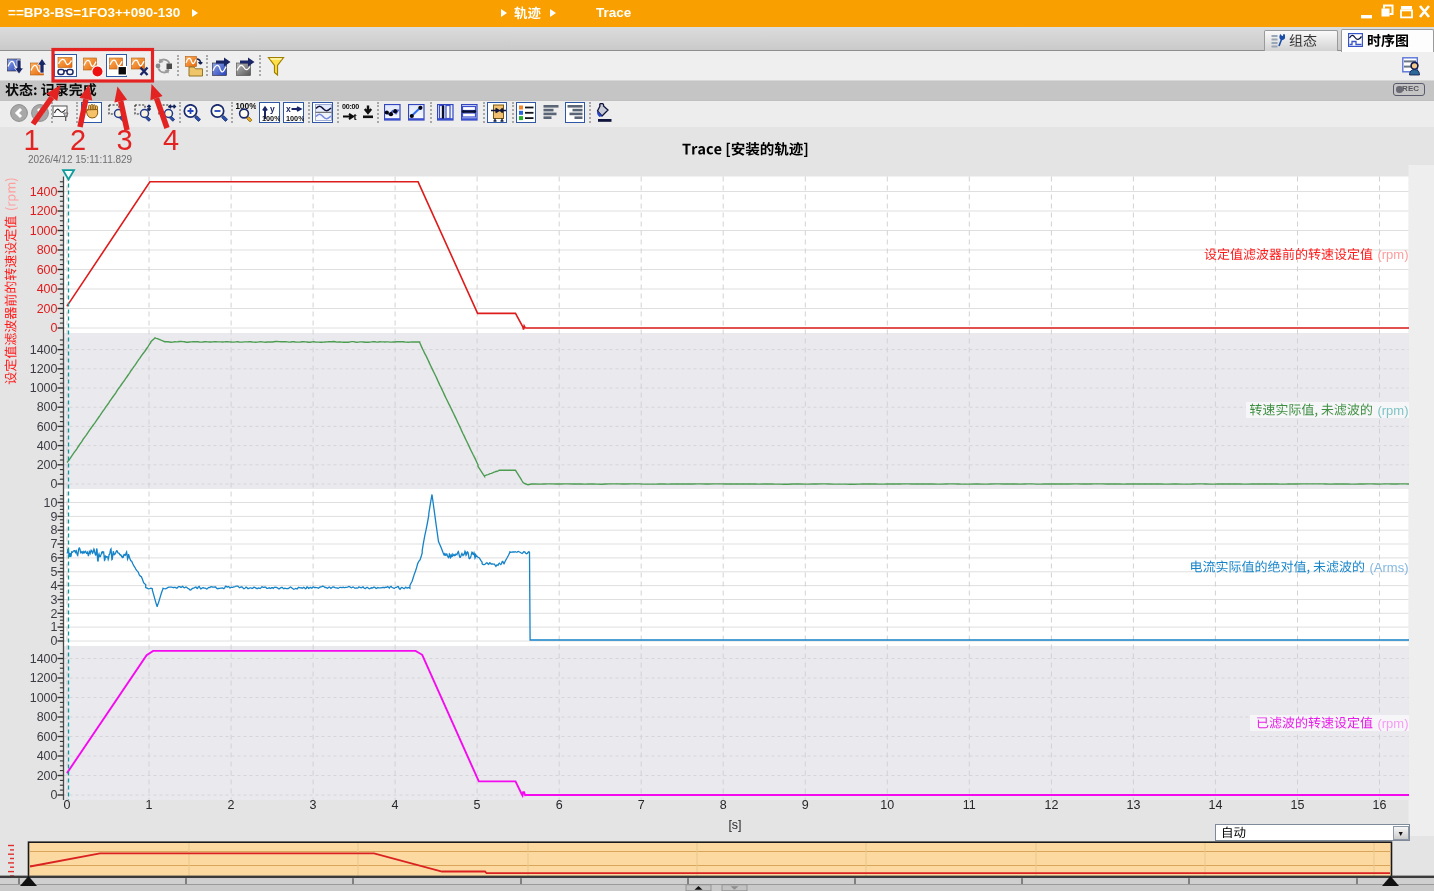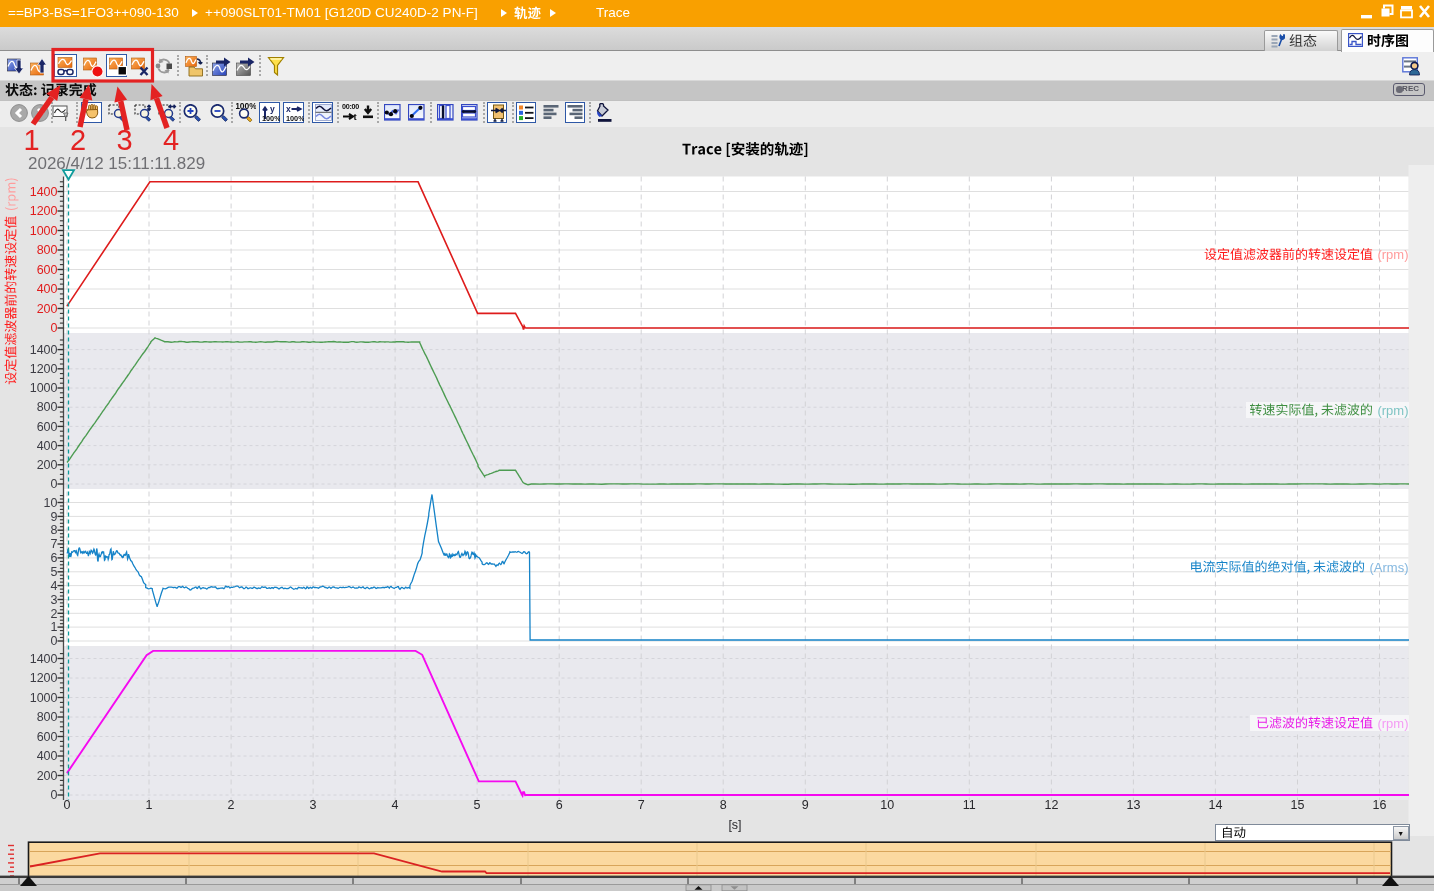--- a/index.html
+++ b/index.html
@@ -1,39 +1,38 @@
 <!DOCTYPE html>
 <html><head><meta charset="utf-8"><style>
 *{margin:0;padding:0;box-sizing:border-box}
 html,body{width:1434px;height:891px;overflow:hidden;font-family:"Liberation Sans",sans-serif}
 #root{position:relative;width:1434px;height:891px;background:#efefef}
 .abs{position:absolute}
 #titlebar{left:0;top:0;width:1434px;height:27px;background:#f9a000}
-.tseg{position:absolute;top:0;height:27px;line-height:26px;font-weight:normal;font-size:13.5px;color:#fff;white-space:nowrap}
+.tseg{position:absolute;top:0;height:27px;line-height:26px;font-weight:bold;font-size:13.5px;color:#fff;white-space:nowrap}
 .tarr{position:absolute;top:9px;width:0;height:0;border-left:6px solid #fff;border-top:4.5px solid transparent;border-bottom:4.5px solid transparent}
 #tabstrip{left:0;top:27px;width:1434px;height:24px;background:linear-gradient(#dcdcdc,#cacaca);border-bottom:1px solid #8e8e8e}
 .tab{position:absolute;height:21px;top:30px;font-size:14px;line-height:21px;white-space:nowrap;border:1px solid #9a9a9a;border-bottom:none;border-radius:2px 2px 0 0;padding:0 8px 0 6px}
 #tab1{left:1264px;width:74px;background:linear-gradient(#fafafa,#d2d2d2);color:#222}
 #tab2{left:1341px;width:93px;background:#fdfdfd;height:23px;top:29px;z-index:5;font-weight:bold;color:#000}
 #toolbar1{left:0;top:51px;width:1434px;height:30px;background:#efefef;border-bottom:1px solid #d8d8d8}
 #statusbar{left:0;top:81px;width:1434px;height:19px;background:#c5c5c5}
 #rec{left:1393px;top:83px;width:32px;height:13px;border:1.4px solid #5a5a6e;border-radius:3px;background:#c5c5c5;color:#55555f;font-size:8px;font-weight:bold;line-height:10.5px;text-align:right;padding-right:5px}
 #rec i{position:absolute;left:2px;top:2px;width:6.5px;height:6.5px;border-radius:50%;background:#6a6a74}
 #toolbar2{left:0;top:100px;width:1434px;height:27px;background:#ededed;border-top:1px solid #c0c0c0}
 #chartarea{left:0;top:127px;width:1434px;height:764px;background:#e4e4e4}
 .sep{position:absolute;width:0;height:21px;border-left:2px dotted #a8a8a8}
-#ts{left:28px;top:154px;font-size:17px;color:#6f6f73}
+#ts{left:28px;top:154px;font-size:10px;color:#6f6f73}
 #dropdown{left:1215px;top:824px;width:195px;height:16.5px;background:#fff;border:1px solid #7f8a99;font-size:12.5px;line-height:15px;color:#000;padding-left:5px}
 #ddbtn{left:1392.5px;top:825.8px;width:16.5px;height:14px;background:linear-gradient(#f6f6f6,#cbcbcb);border:1px solid #8d97a5;font-size:7px;text-align:center;line-height:13px;color:#111}
 </style></head><body>
 <div id="root">
 <div id="titlebar" class="abs"></div>
 <div class="tseg" style="left:8px">==BP3-BS=1FO3++090-130</div>
 <div class="tarr" style="left:192px"></div>
-<div class="tseg" style="left:205px">++090SLT01-TM01 [G120D CU240D-2 PN-F]</div>
 <div class="tarr" style="left:501px"></div>
 <div class="tarr" style="left:550px"></div>
 <div class="tseg" style="left:596px">Trace</div>
 <svg class="abs" style="left:1360px;top:4px" width="72" height="17" viewBox="0 0 72 17">
 <g fill="#fff">
         <rect x="1" y="11" width="11" height="3.4"></rect>
 <g>
           <rect x="21.5" y="4.5" width="8" height="8"></rect>
           <path d="M24 4.5 L24 1.5 L32.5 1.5 L32.5 10 L29.5 10" fill="none" stroke="#fff" stroke-width="2"></path>
         </g>

